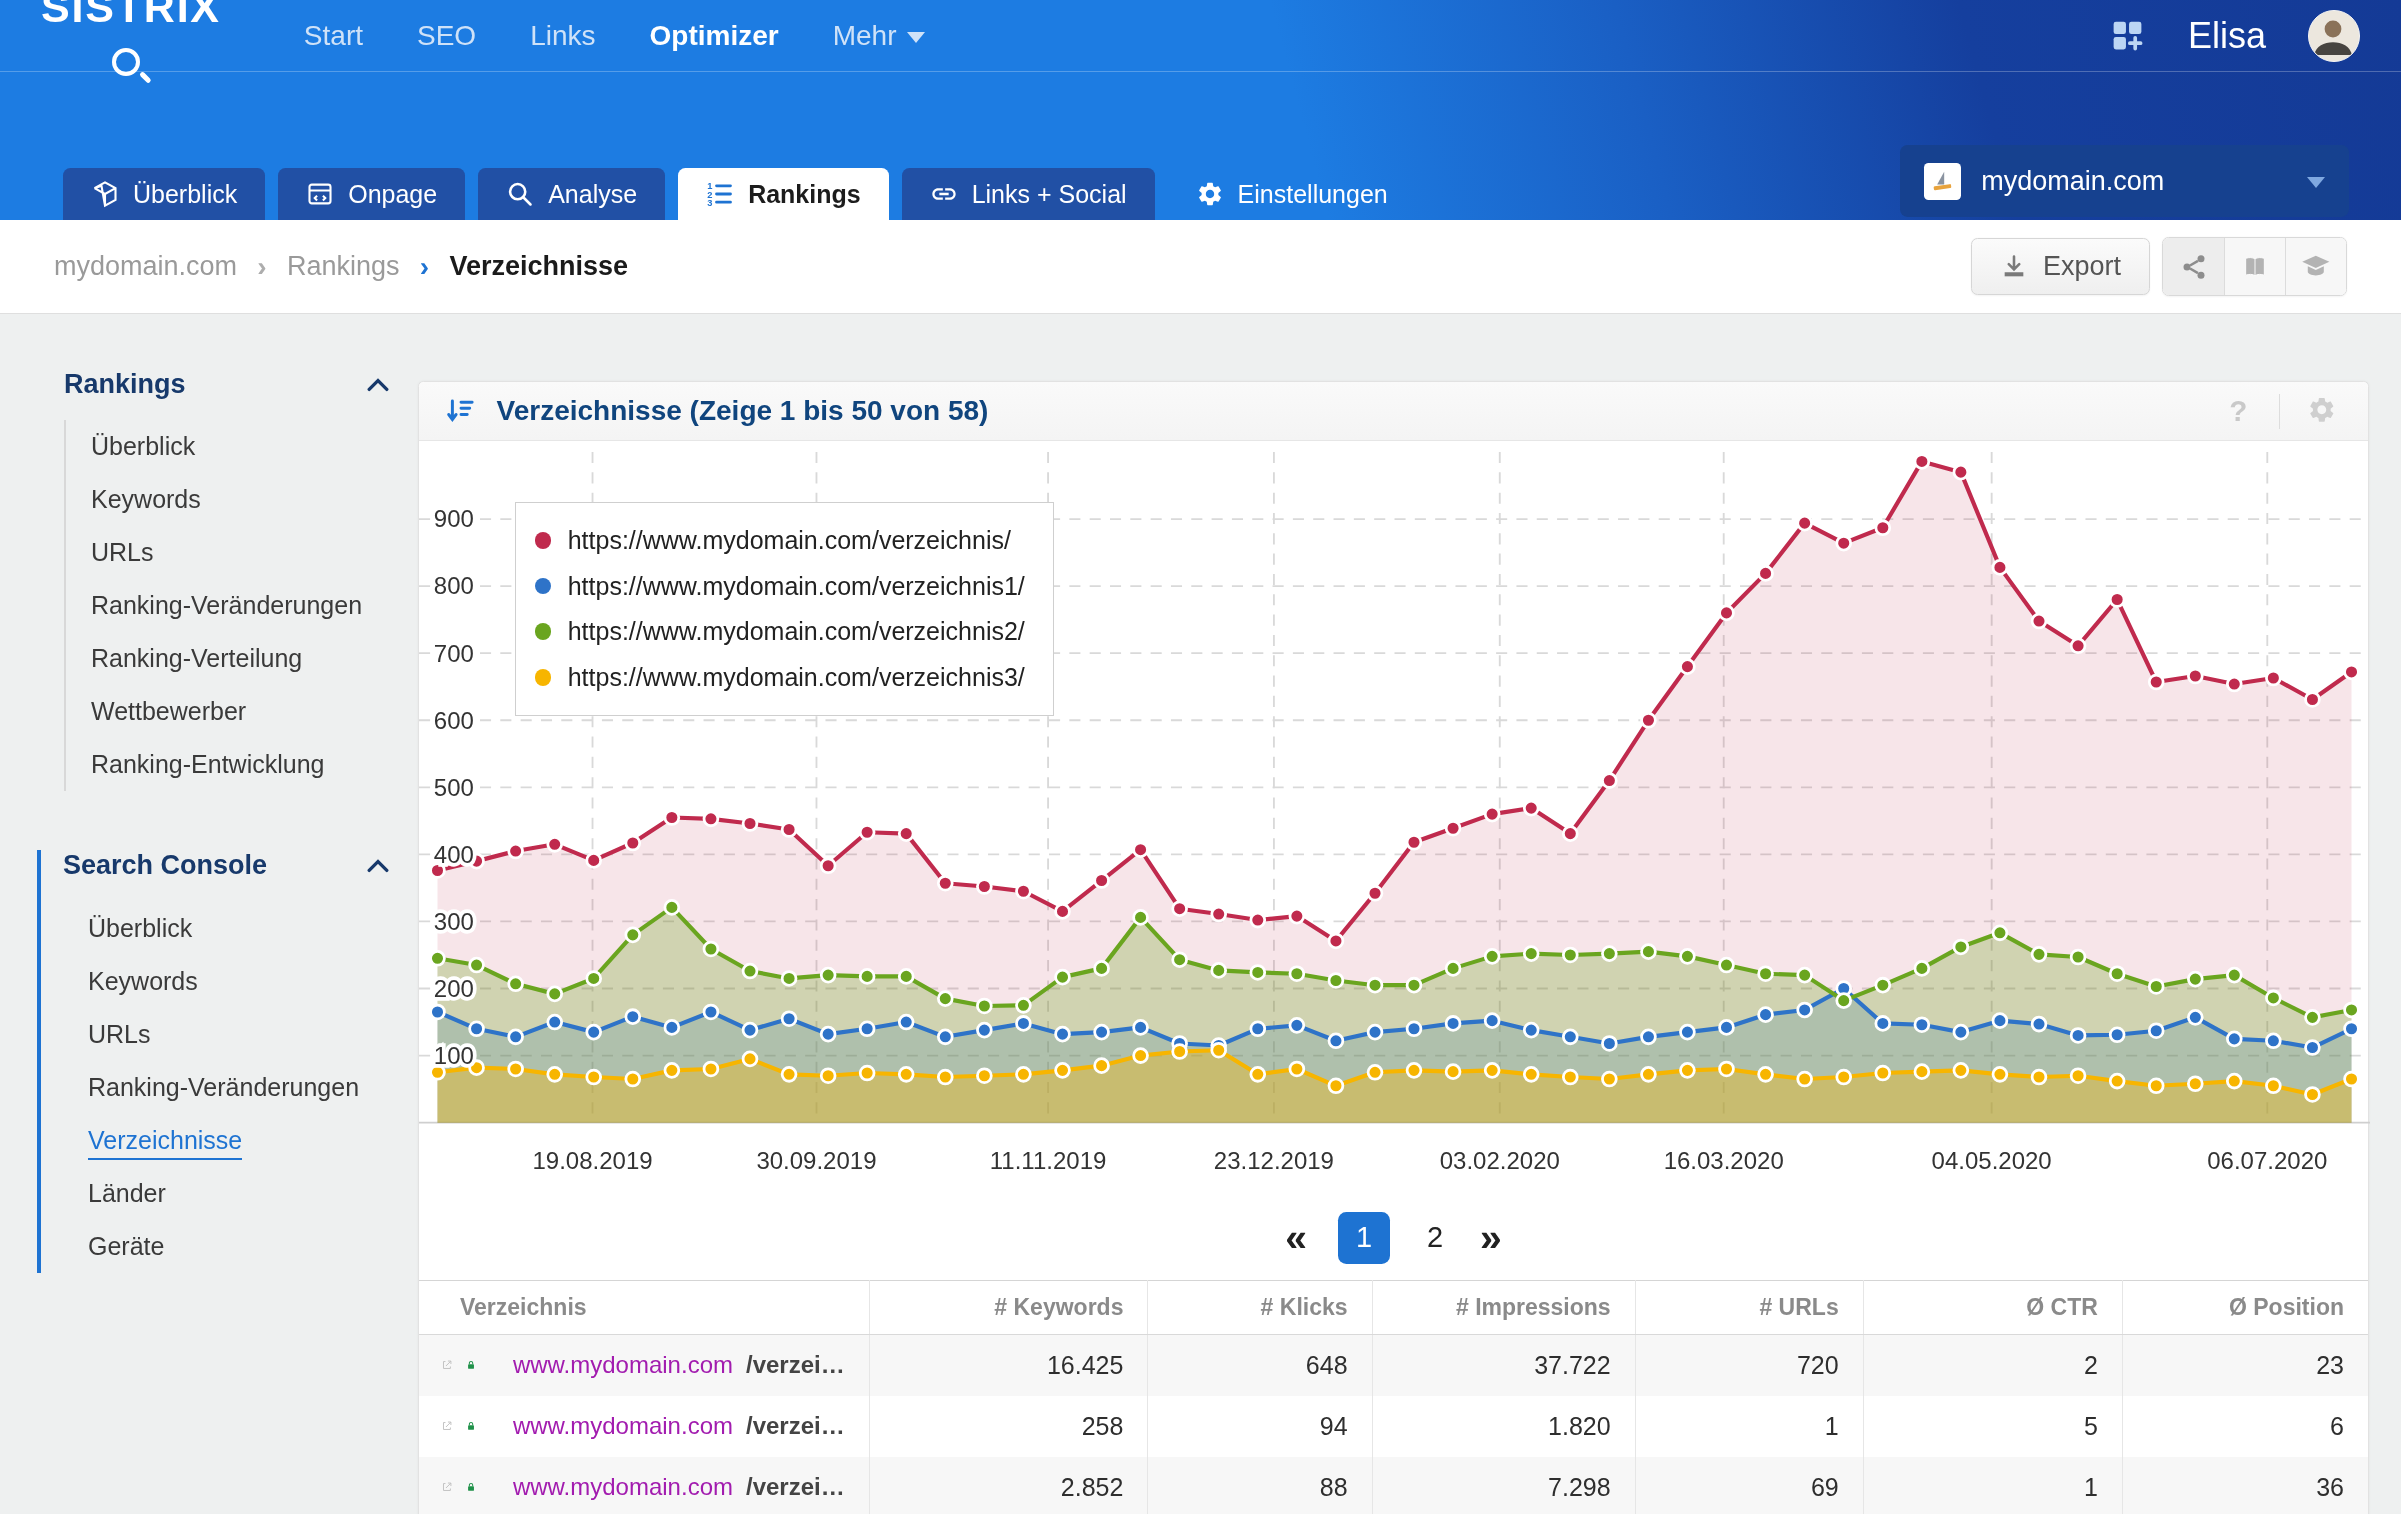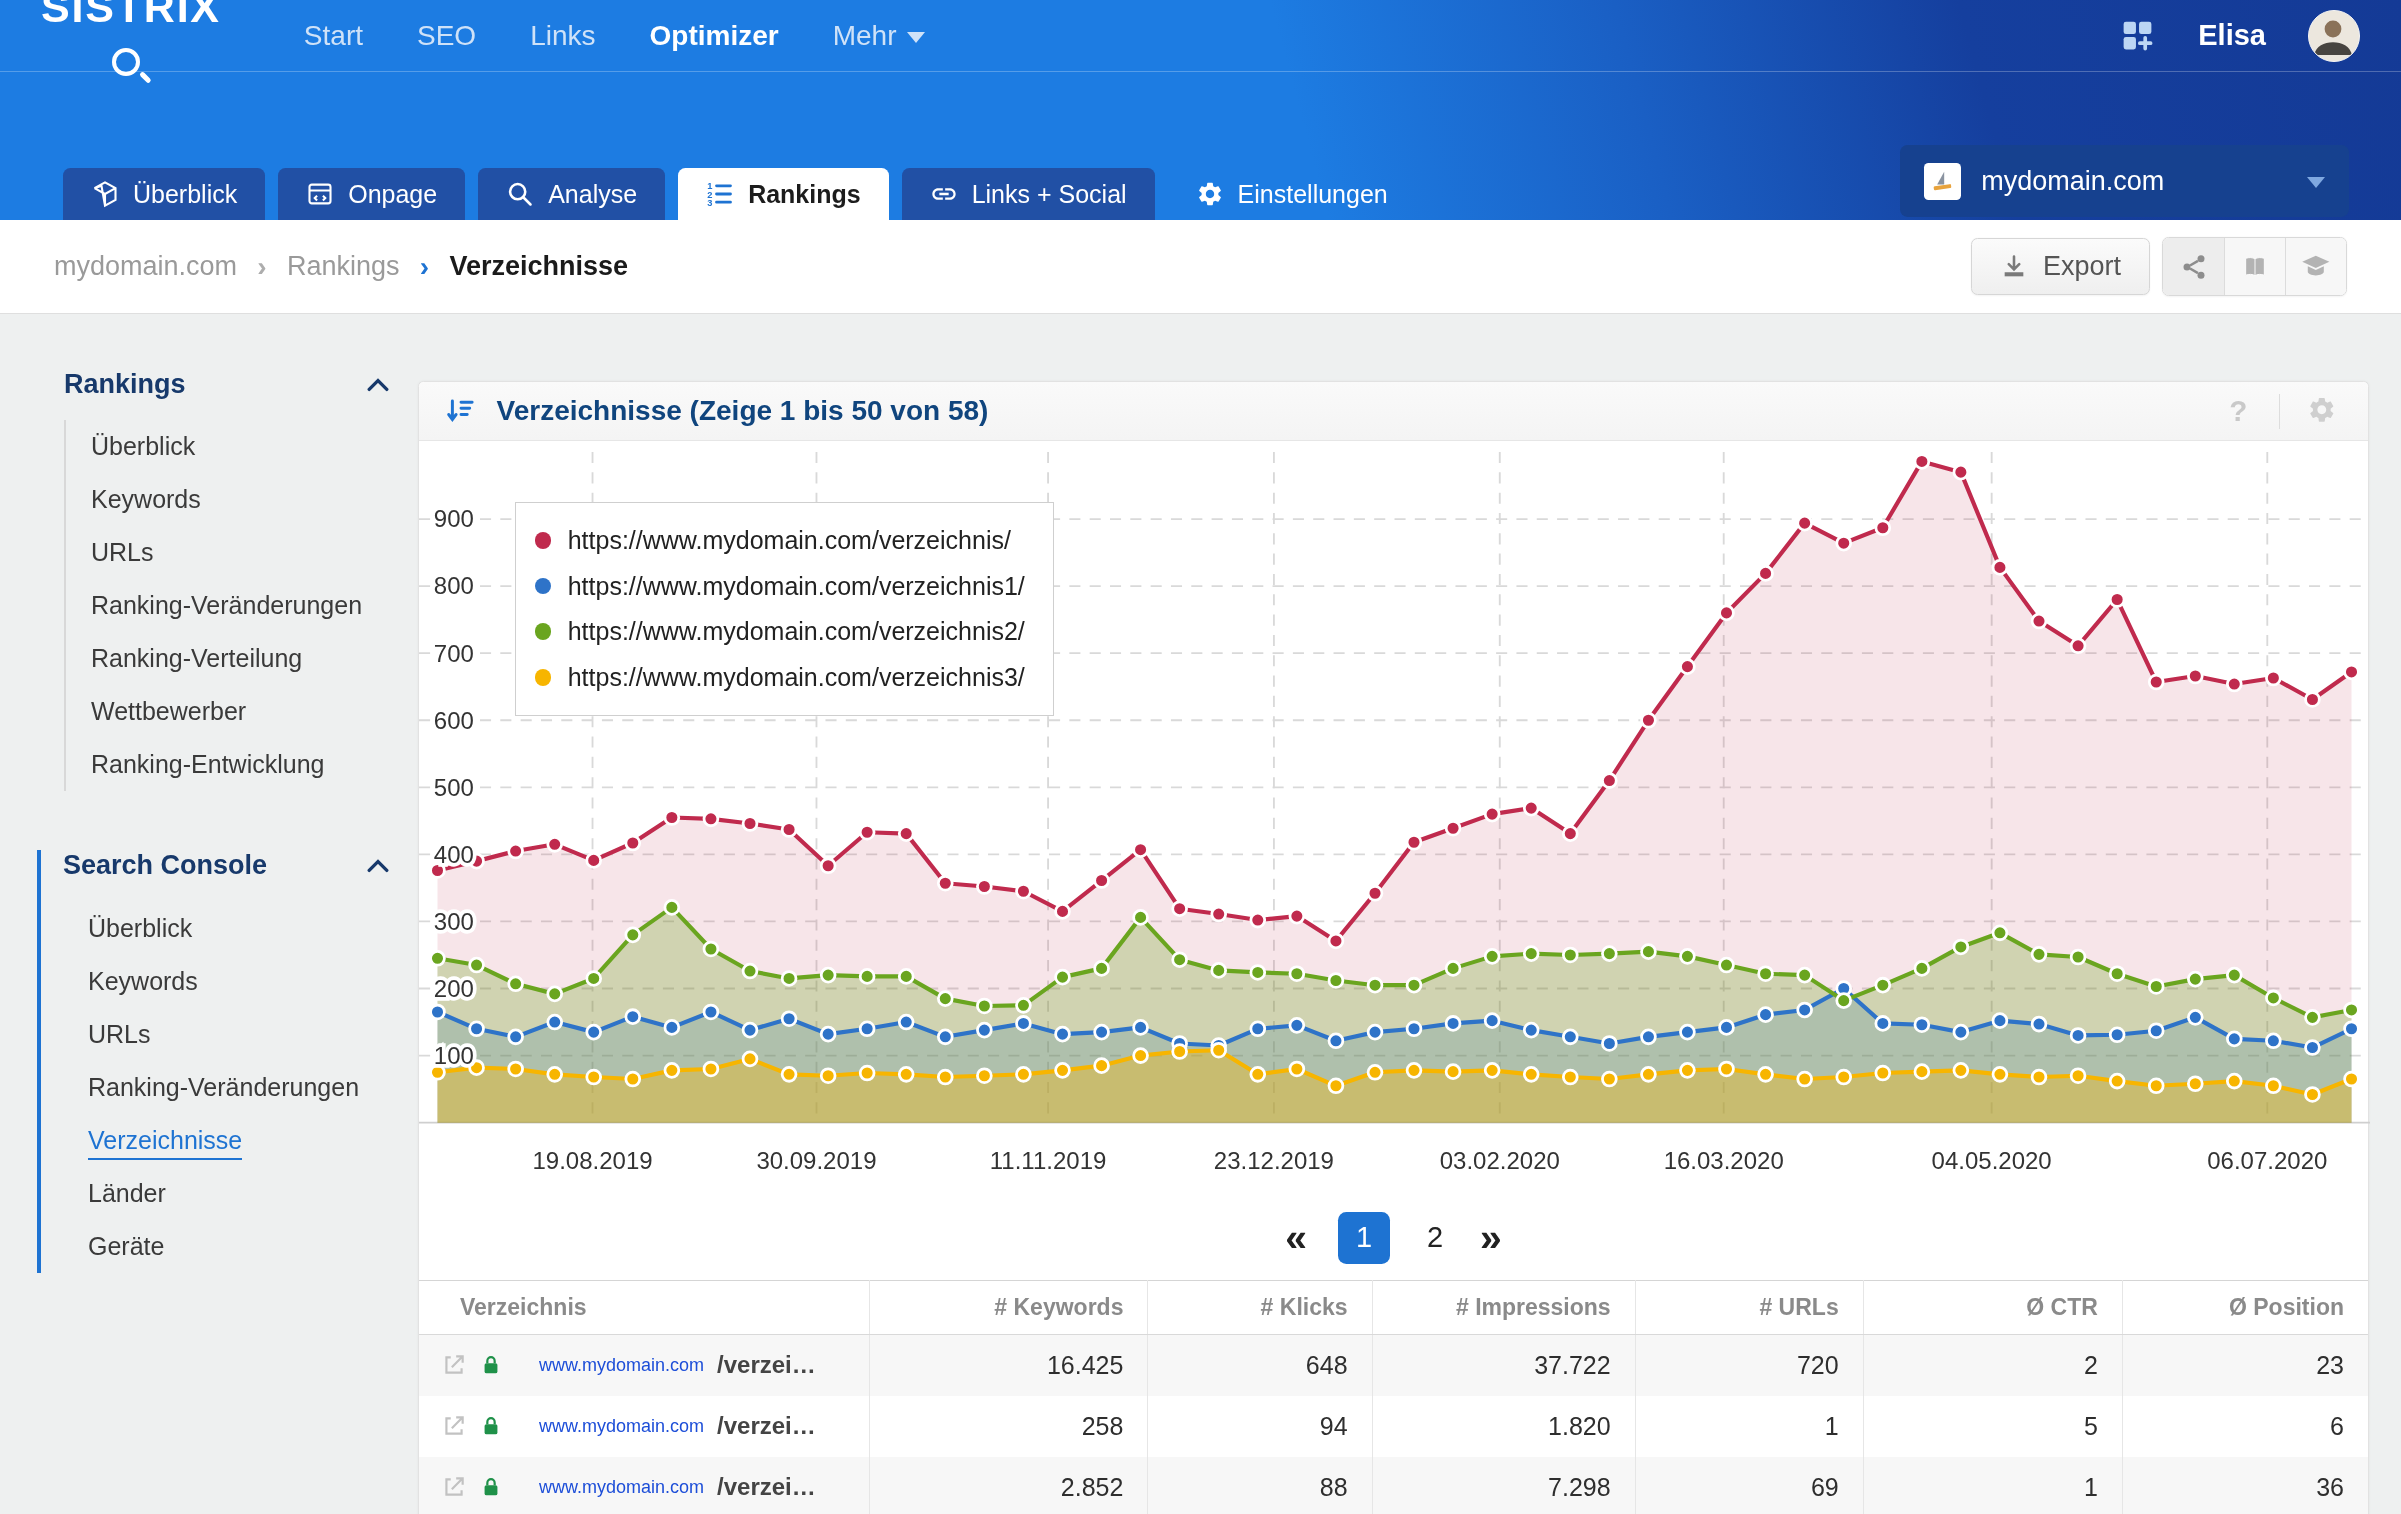--- a/index.html
+++ b/index.html
@@ -13,21 +13,21 @@
   .logo-text { color:#fff; font-size:43px; font-weight:bold; letter-spacing:1.8px; }
   .logo-lens { width:42px; height:42px; position:relative; margin-top:1.8px; }
   .logo-lens .ring { position:absolute; left:1.8px; top:1.8px; width:28px; height:28px; border:4.6px solid #fff; border-radius:50%; }
   .logo-lens .handle { position:absolute; left:29px; top:29px; width:13px; height:4.6px; background:#fff; border-radius:2.8px; transform:rotate(45deg); }
   #mainmenu { display:flex; align-items:center; gap:54px; margin-left:83px; }
   .menu-item { color:#cfe2f8; font-size:28px; cursor:pointer; display:flex; align-items:center; gap:11px; }
   .menu-item.active { color:#fff; font-weight:bold; }
   .caret-down { width:0; height:0; border-left:9.2px solid transparent; border-right:9.2px solid transparent; border-top:11px solid #cfe2f8; margin-top:3.7px; }
   #topbar-right { margin-left:auto; display:flex; align-items:center; gap:42px; }
   .apps-icon svg { display:block; }
-  .user-name { color:#fff; font-size:29px; font-weight:bold; }
+  .user-name { color:#fff; font-size:36px; font-weight:normal; }
   .avatar { width:52px; height:52px; border-radius:50%; overflow:hidden; background:#ece7de; border:1.8px solid #f4f4f4; }
 
   
   #tabrow { position:absolute; left:63px; bottom:0; display:flex; gap:13px; align-items:flex-end; }
   .tab { height:52px; padding:0 28px; border-radius:7.4px 7.4px 0 0; background:#2150a5; display:flex; align-items:center; gap:14px; color:#fff; font-size:25px; cursor:pointer; }
   .tab svg { display:block; }
   .tab.active { background:#fff; color:#1c1c1c; font-weight:bold; }
   .tab.plain { background:transparent; }
 
   #domain-select { position:absolute; right:52px; top:145px; width:449px; height:72px; background:#16418f; border-radius:7.4px; display:flex; align-items:center; gap:20.3px; padding:0 24px; cursor:pointer; }
@@ -89,21 +89,21 @@
 
   
   #dirtable { width:100%; border-collapse:collapse; border-top:0.9px solid #d5d5d5; table-layout:fixed; }
   #dirtable th { height:54px; font-size:23px; font-weight:bold; color:#8a8a8a; text-align:right; padding-right:24px; background:#fff; border-bottom:0.9px solid #d9d9d9; }
   #dirtable th:first-child { text-align:left; padding-left:41px; }
   #dirtable th + th, #dirtable td + td { border-left:0.9px solid #e6e6e6; }
   #dirtable td { height:61px; font-size:25px; color:#2e2e2e; text-align:right; padding-right:24px; }
   #dirtable td:first-child { text-align:left; padding-left:22px; }
   #dirtable tr.odd td { background:#f7f7f7; }
   .url-cell { display:flex; align-items:center; gap:13px; }
-  .url-prefix { color:#1d4ed8; font-size:18px;margin-left:24px; }
+  .url-prefix { color:#a21caf; font-size:24px;margin-left:24px; }
   .url-suffix { color:#444; font-size:24px; font-weight:bold; }
 </style>
 </head>
 <body>
 
 <div id="header">
   <div id="topbar">
     <div class="logo-wrap">
       <span class="logo-text">SISTRIX</span>
       <span class="logo-lens">

